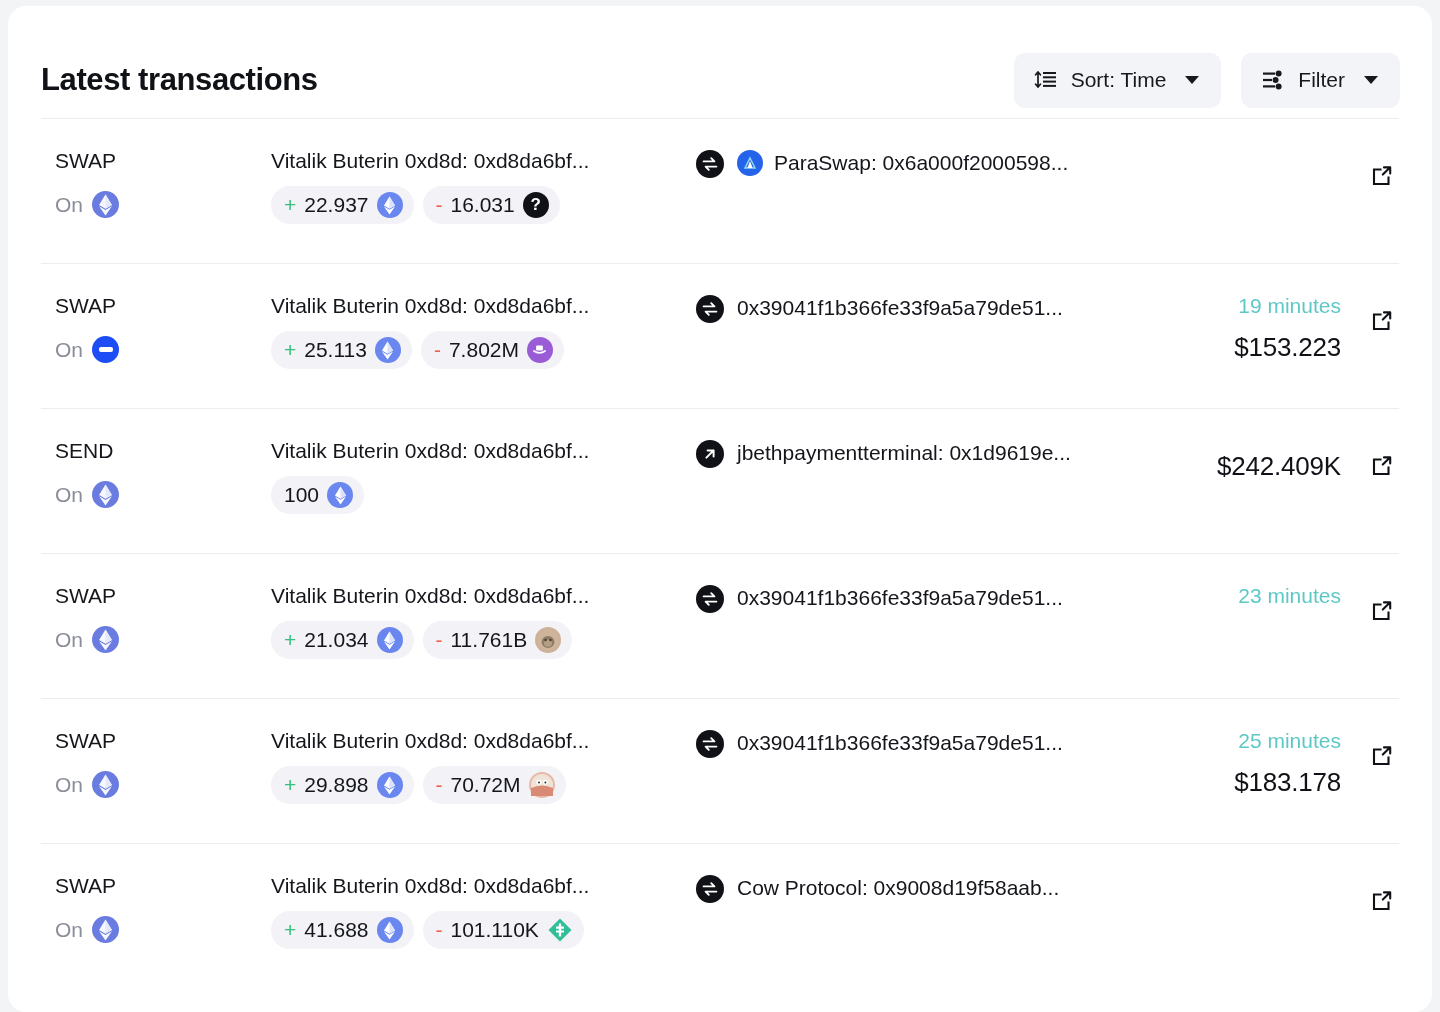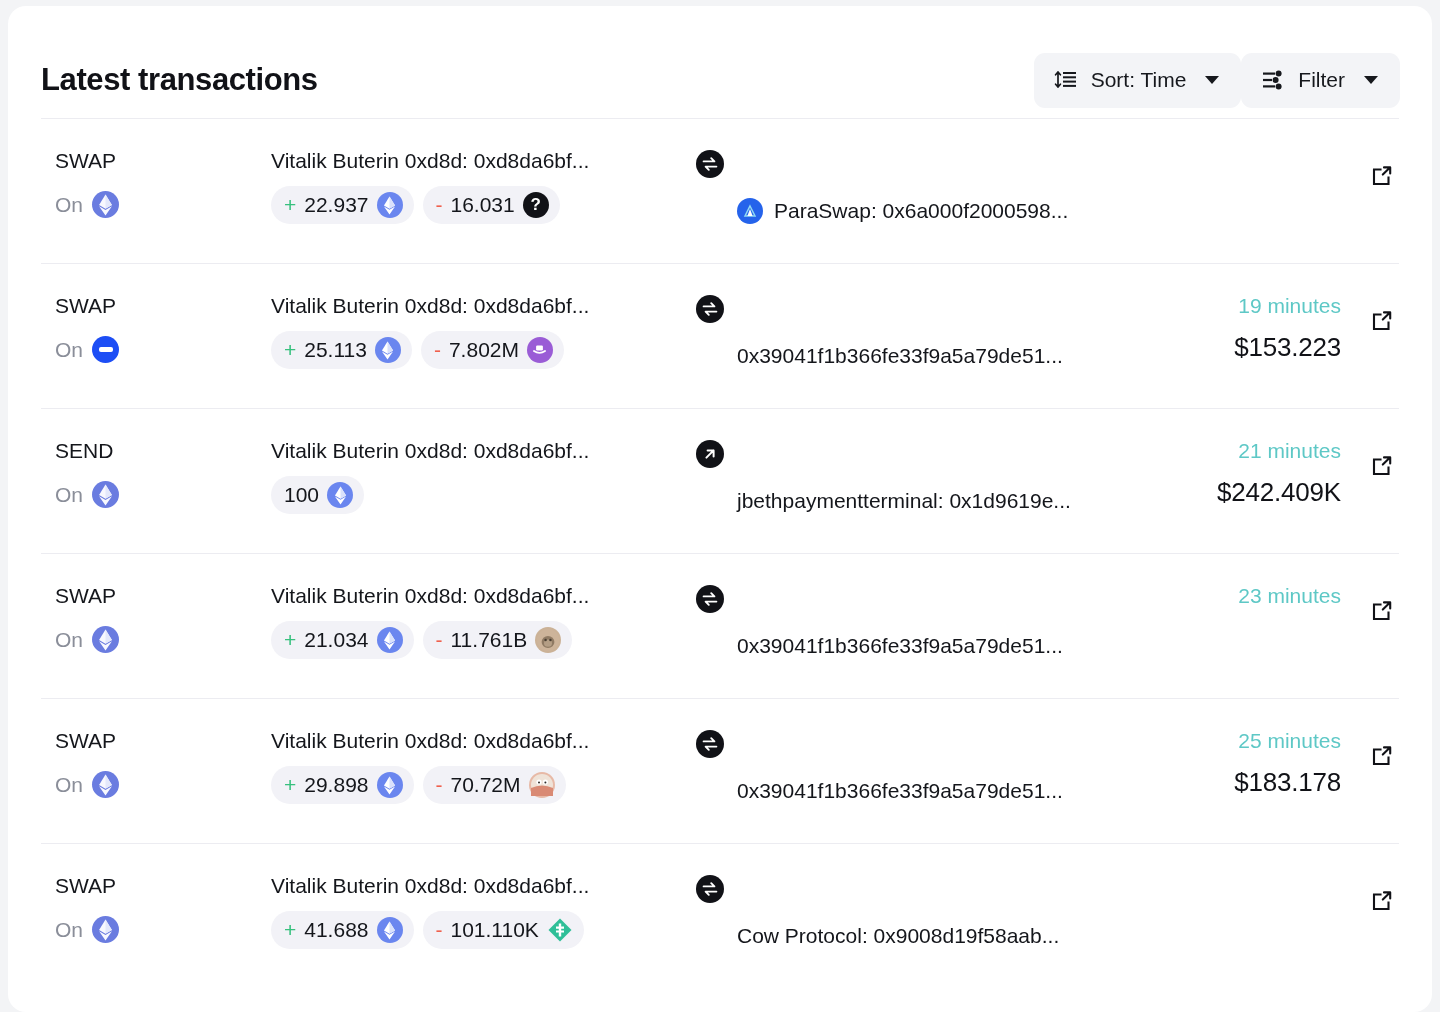--- a/index.html
+++ b/index.html
@@ -19,21 +19,21 @@
   }
   
   .header {
     display: flex; align-items: center; justify-content: space-between;
     padding: 36px 32px 0 33px;
     height: 112px;
   }
   .page-title {
     font-size: 31px; font-weight: 700; color: #111217; letter-spacing: -0.4px;
   }
-  .hdr-btns { display: flex; align-items: center; }
+  .hdr-btns { display: flex; gap: 20px; align-items: center; }
   .pill-btn {
     display: flex; align-items: center; gap: 13px;
     background: #f3f4f7; border: none; border-radius: 11px;
     height: 55px; padding: 0 22px 0 20px;
     font-family: "Liberation Sans", sans-serif;
     font-size: 21px; color: #16181d; cursor: pointer;
     white-space: nowrap;
   }
   .pill-btn .caret {
     width: 0; height: 0; margin-left: 6px;
@@ -69,21 +69,21 @@
     background: #f2f2f7; border-radius: 999px;
     height: 38px; padding: 0 11px 0 13px;
     font-size: 21px; color: #14161b; white-space: nowrap;
   }
   .amt .sign-plus { color: #37c07e; font-size: 21px; }
   .amt .sign-minus { color: #f0604d; font-size: 21px; }
 
   .col-to { flex: 1 1 auto; display: flex; align-items: flex-start; gap: 13px; padding-top: 2px; min-width: 0; }
   .to-text {
     font-size: 21px; color: #14161b; line-height: 26px; white-space: nowrap;
-    display: flex; align-items: center; gap: 11px; margin-top: 48px;
+    display: flex; align-items: center; gap: 11px;
   }
 
   .col-right {
     width: 300px; flex: 0 0 300px; text-align: right; padding-right: 58px;
   }
   .time { font-size: 21px; color: #5ec8c6; line-height: 26px; }
   .usd { font-size: 26px; color: #111217; margin-top: 13px; line-height: 30px; letter-spacing: -0.2px; }
 
   .ext-link {
     position: absolute; right: 4px; top: 44px;
@@ -301,21 +301,20 @@
           <span class="circ send-ic">
             <svg width="16" height="16" viewBox="0 0 16 16">
               <path d="M4.4 11.6 L11.6 4.4 M5.6 4.4 H11.6 V10.4" stroke="#ffffff" stroke-width="2" fill="none" stroke-linecap="round" stroke-linejoin="round"></path>
             </svg>
           </span>
           <div class="to-text">
             <span>jbethpaymentterminal: 0x1d9619e...</span>
           </div>
         </div>
         <div class="col-right">
-          <div class="time">21 minutes</div>
           <div class="usd">$242.409K</div>
         </div>
         <div class="ext-link">
           <svg width="26" height="26" viewBox="0 0 26 26">
             <path d="M19.5 14.5 V21 H5 V6.5 H11.5" stroke="#111217" stroke-width="2.1" fill="none" stroke-linecap="square"></path>
             <path d="M13.8 11.6 L21 4.6 M15 4.4 H21.2 V10.4" stroke="#111217" stroke-width="2.1" fill="none" stroke-linecap="round" stroke-linejoin="round"></path>
           </svg>
         </div>
       </div>
       <div class="row">

